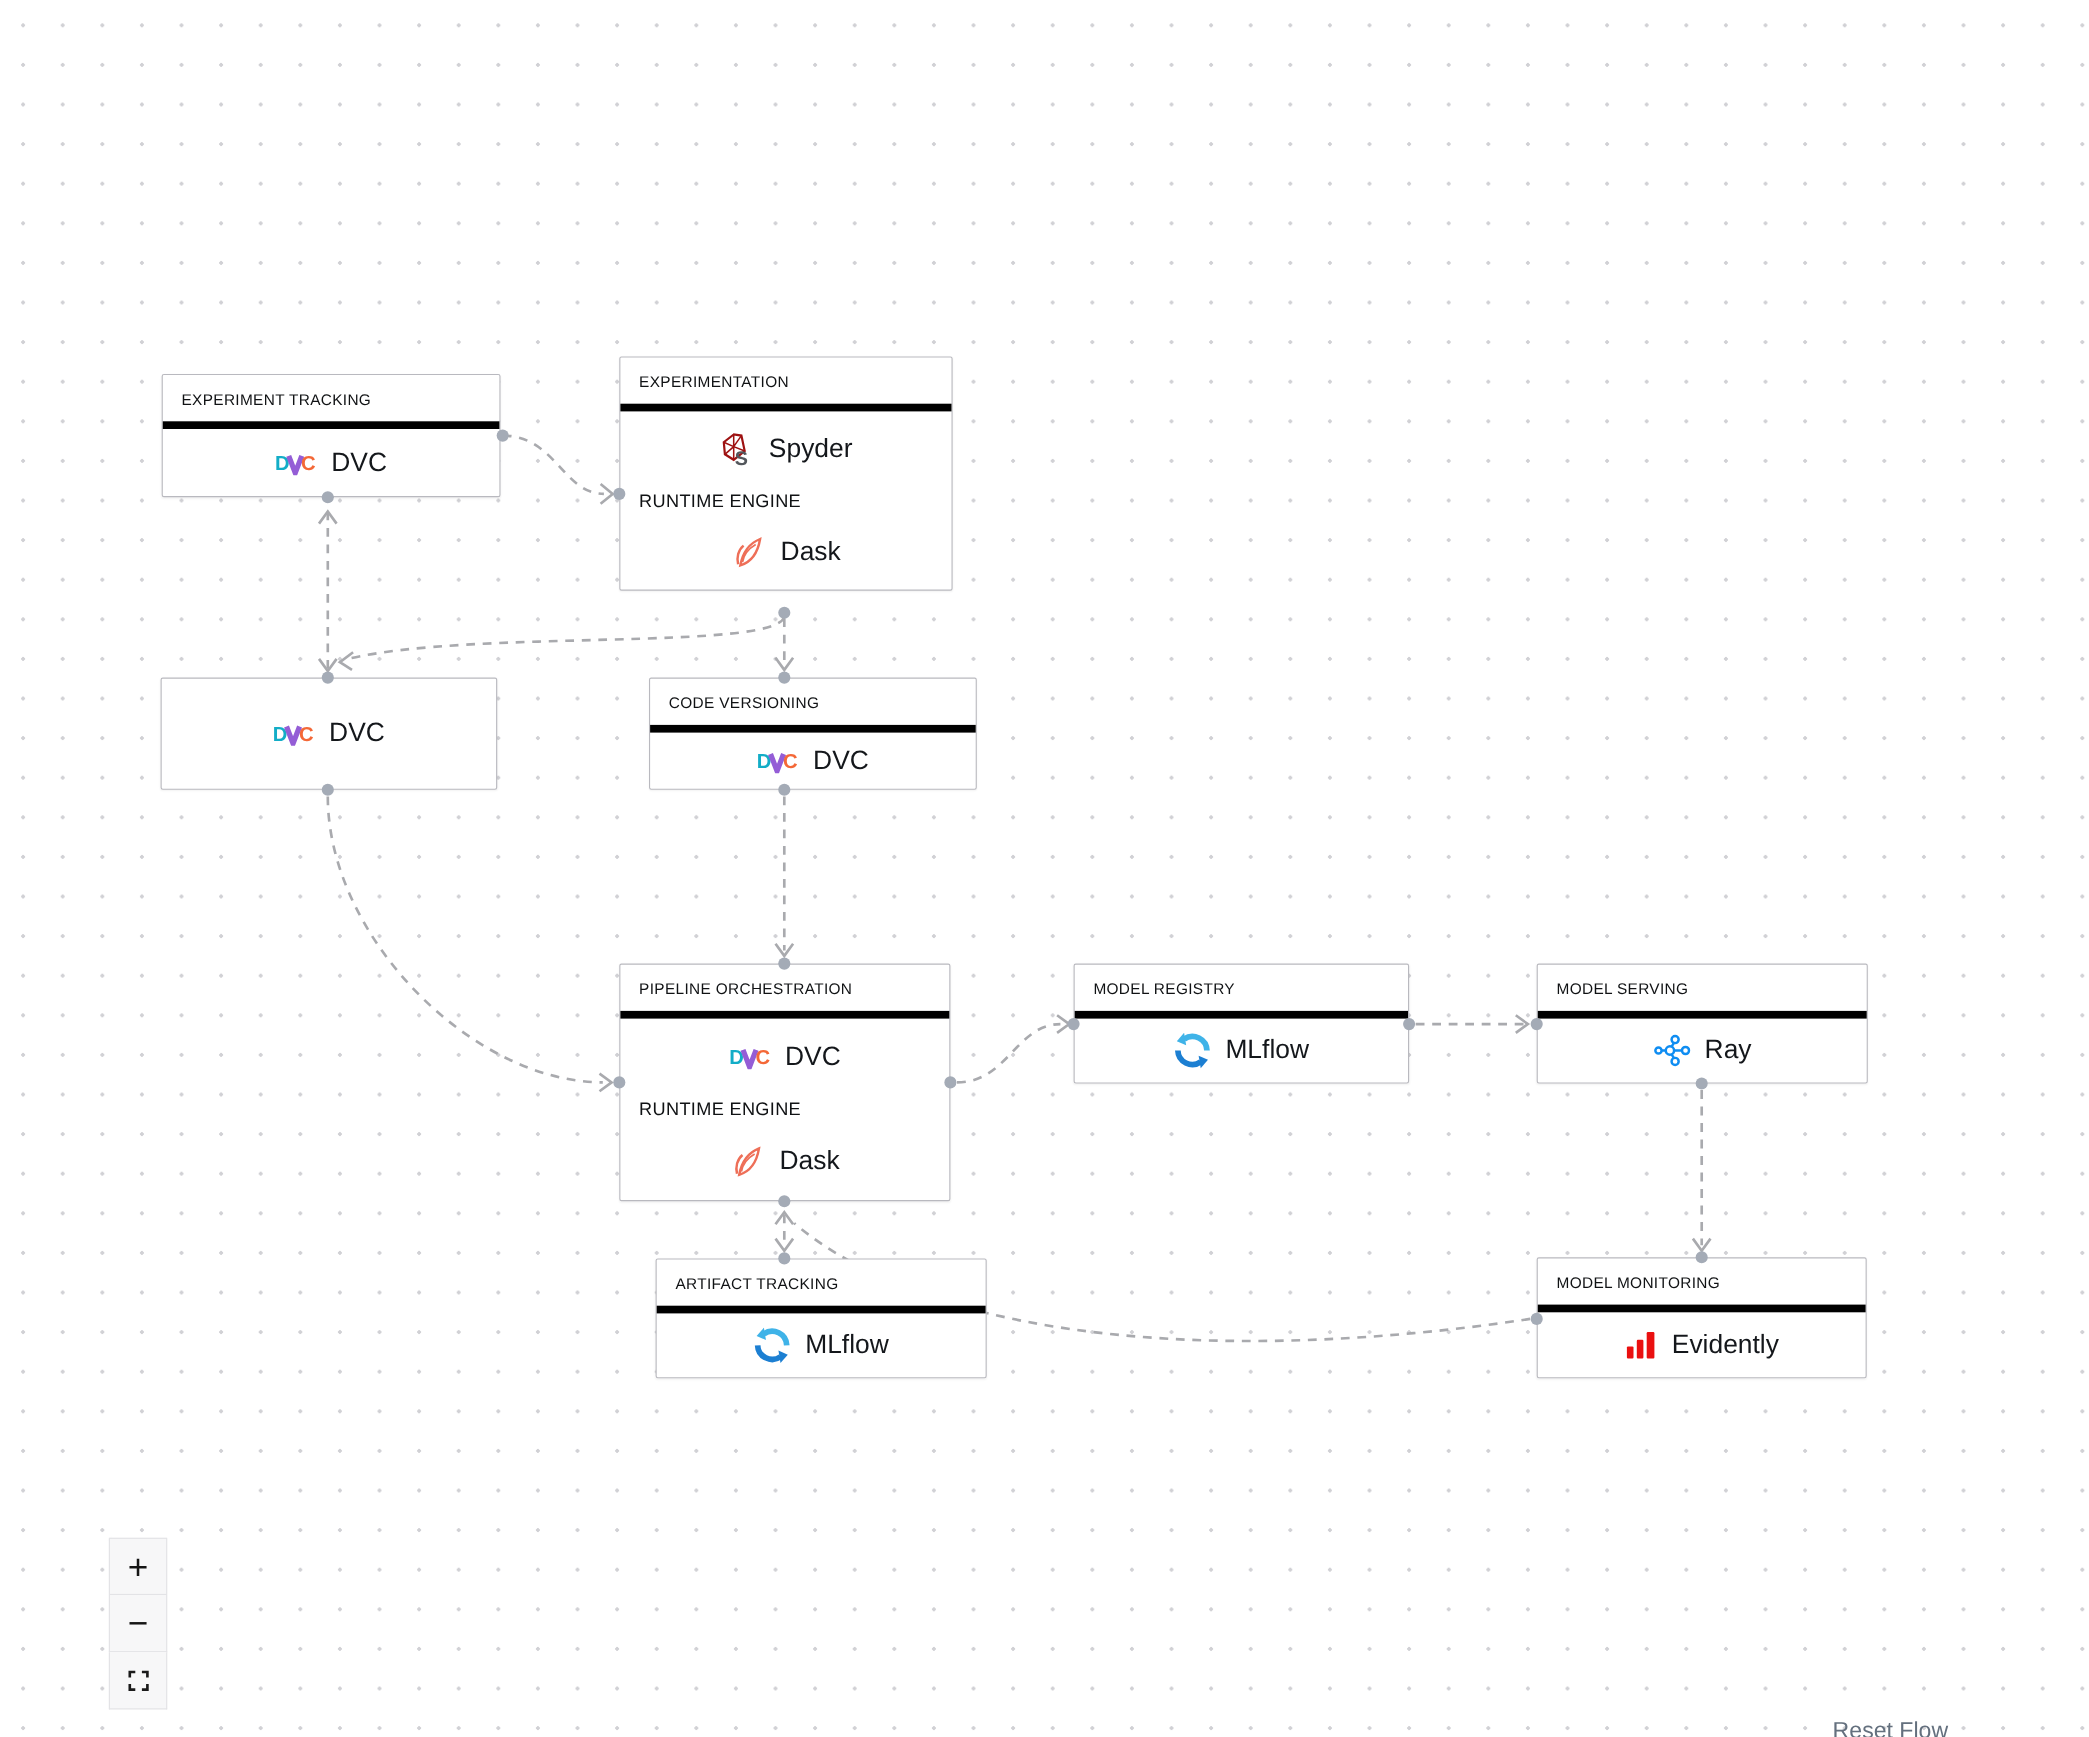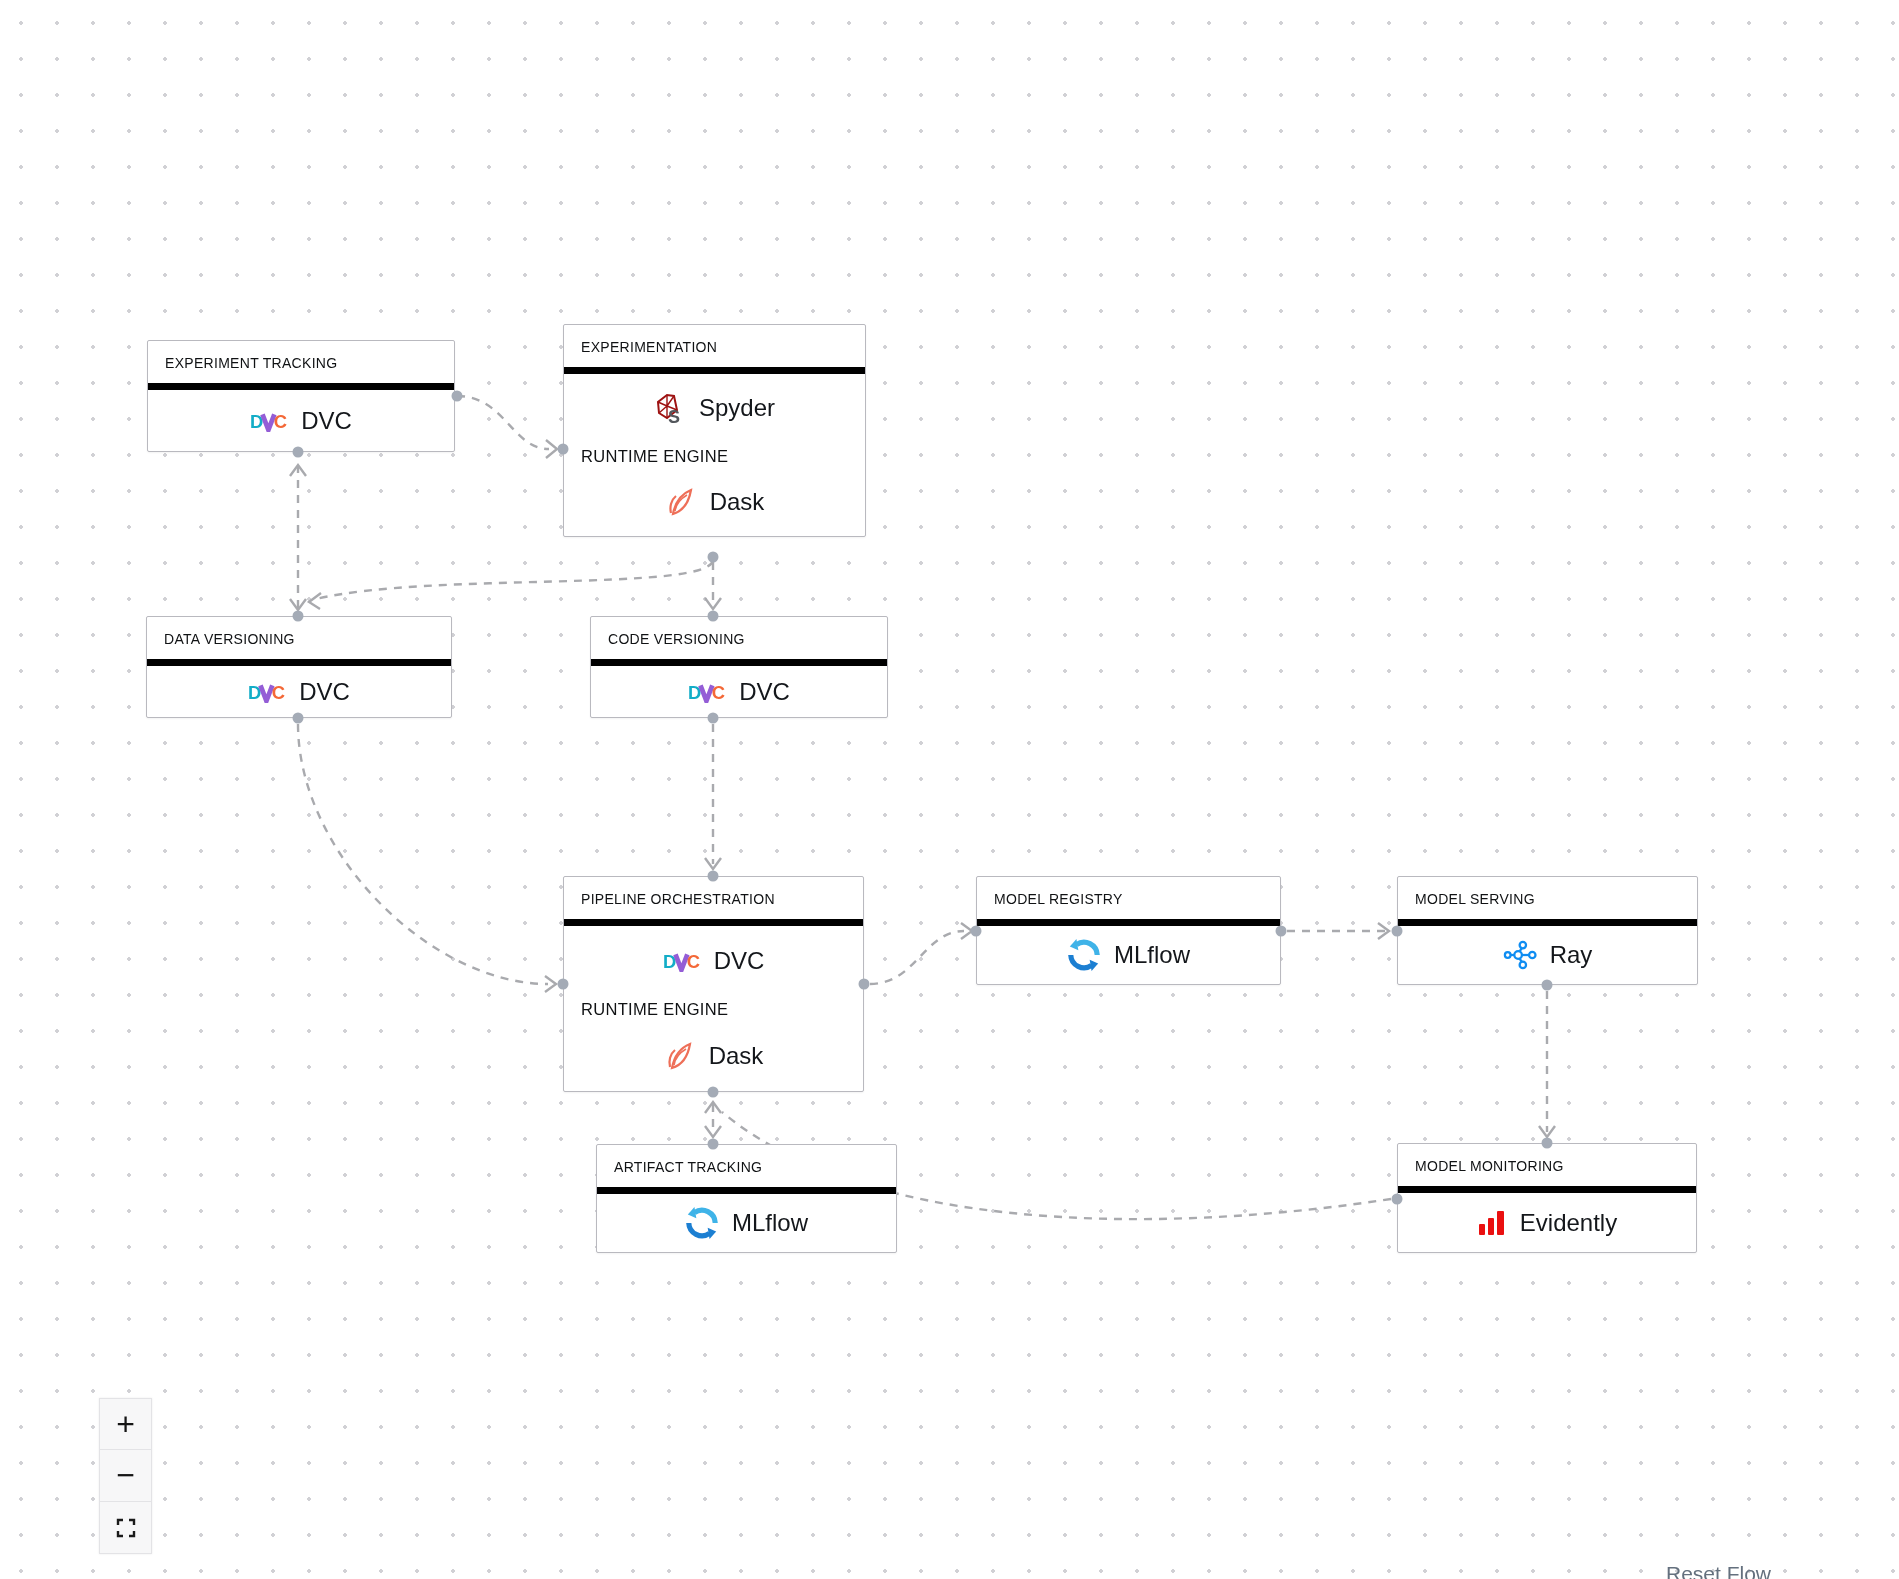--- a/index.html
+++ b/index.html
@@ -140,21 +140,20 @@
             <path d="M22 9 C15 13 11 19 10 25" stroke="#ee6f58" stroke-width="1.6" fill="none"></path>
             <path d="M6 27 C4.5 21 6 14 11 10" stroke="#ee6f58" stroke-width="2.2" fill="none"></path>
           </svg>
         </span>
         <span class="tool-name">Dask</span>
       </div>
     </div>
   </div>
 
   <div class="node" style="left:146px;top:616px;width:306px;height:102px;">
-    <div class="node-header">DATA VERSIONING</div>
     <div class="node-body">
       <div class="tool-row">
         <span class="icon-box">
           <svg width="38" height="22" viewBox="0 0 64 36">
             <text x="0" y="29" font-size="31" font-weight="bold" fill="#13adc7" font-family="Liberation Sans,sans-serif">D</text>
             <path d="M21 7 L31 33 L41 7" stroke="#945dd6" stroke-width="8" fill="none"></path>
             <text x="40" y="29" font-size="31" font-weight="bold" fill="#f46837" font-family="Liberation Sans,sans-serif">C</text>
           </svg>
         </span>
         <span class="tool-name">DVC</span>

